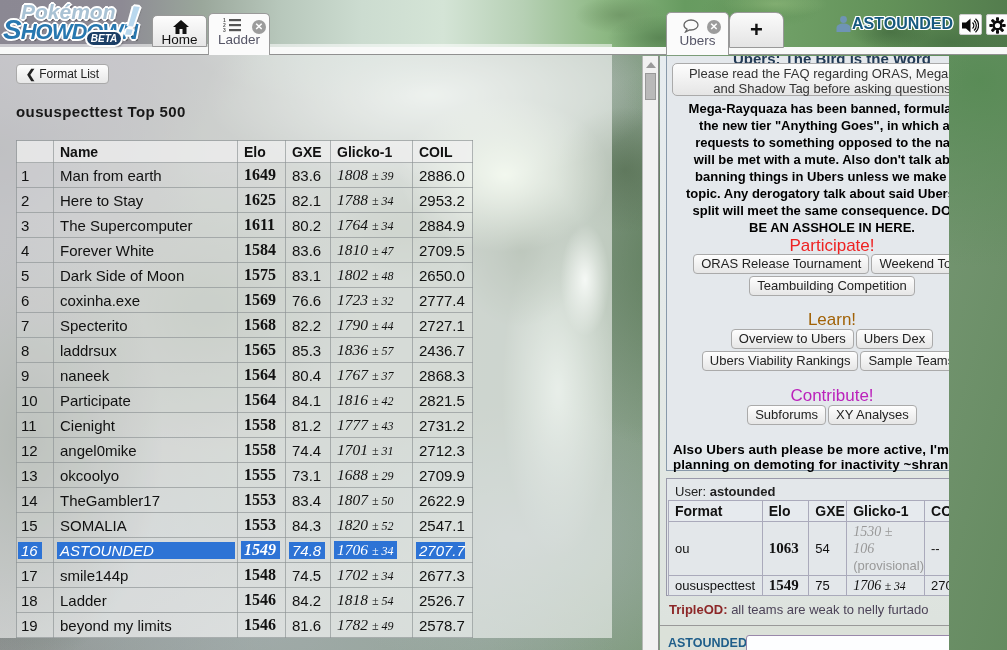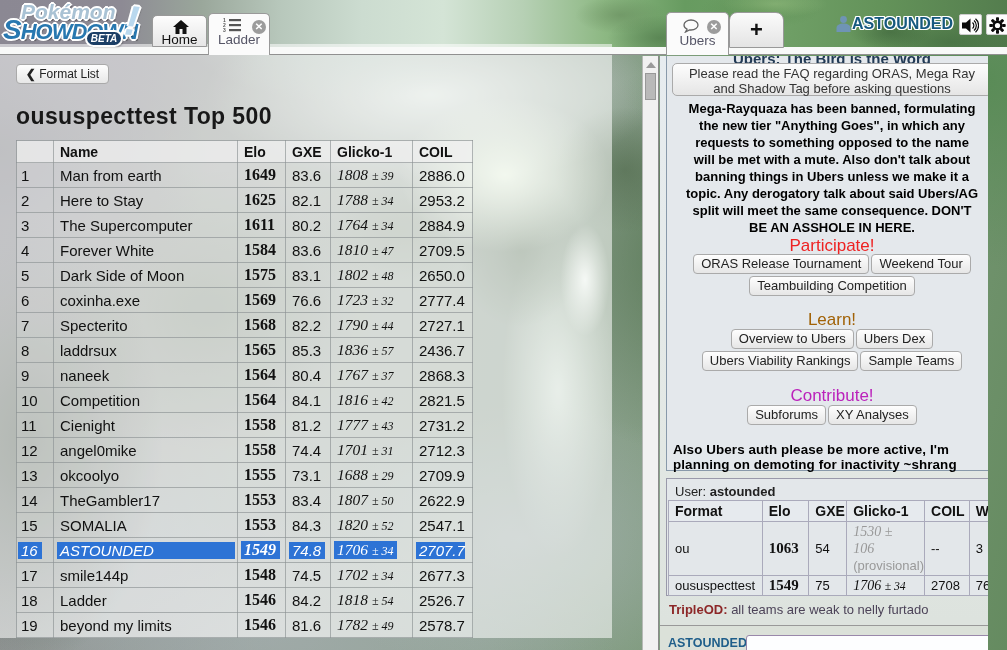--- a/index.html
+++ b/index.html
@@ -60,21 +60,21 @@
 #lg-show .big { font-size:28px; }
 #lg-beta { position:absolute; left:87px; top:32px; width:34px; height:13px; background:#1c3f66; border-radius:7px; color:#fff; font-size:10px; font-weight:bold; font-style:italic; text-align:center; line-height:13px; box-shadow:0 0 0 2px #fff, 2px 2px 2px rgba(0,0,0,0.4); }
 #lg-excl { position:absolute; left:125px; top:-3px; font-size:42px; font-weight:bold; font-style:italic; color:#b9d8ee; transform:rotate(6deg); }
 #username { color:#16597f; font-weight:bold; font-size:16px; text-shadow:-1px -1px 0 #fff,1px -1px 0 #fff,-1px 1px 0 #fff,1px 1px 0 #fff,0 -1px 0 #fff,0 1px 0 #fff,-1px 0 0 #fff,1px 0 0 #fff; }
 .hbtn { position:absolute; top:14px; width:23px; height:21px; background:#fdfdfd; border:1px solid #ccc; border-radius:2px; text-align:center; font-size:13px; line-height:20px; color:#111; }
 
 
 #leftpanel { position:absolute; left:0; top:44px; width:612px; height:594px; background:rgba(255,255,255,0.55); }
 #fmtbtn { position:absolute; left:16px; top:20px; width:93px; height:20px; background:linear-gradient(#fefefe,#e7e7e7); border:1px solid #aaa; border-radius:4px; font-size:12px; color:#222; text-align:center; line-height:18px; }
 #fmtbtn b { font-size:12px; }
-#lheading { position:absolute; left:16px; top:59px; font-size:23px; letter-spacing:0.4px; font-weight:bold; color:#181818; }
+#lheading { position:absolute; left:16px; top:59px; font-size:15px; letter-spacing:0.4px; font-weight:bold; color:#181818; }
 
 table { border-collapse:collapse; }
 #ladtab { position:absolute; left:16px; top:96px; }
 #ladtab td, #ladtab th { border:1px solid rgba(140,146,148,0.65); font-weight:normal; text-align:left; }
 #ladtab th { background:rgba(240,240,240,0.75); font-weight:bold; height:22px; font-size:14px; padding-left:6px; color:#111; }
 #ladtab td { height:25px; font-size:15px; color:#111; padding-left:6px; background:rgba(255,255,255,0.16); }
 #ladtab td.rk { padding-left:4px; }
 #ladtab td.elo { font-family:"Liberation Serif",serif; font-weight:bold; font-size:16px; }
 #ladtab td.gli { font-family:"Liberation Serif",serif; font-style:italic; font-size:15.5px; }
 #ladtab td.gli small { font-size:12px; }
@@ -82,21 +82,21 @@
 .sel { background:#2d73d5; color:#fff; margin-left:-3px; padding-left:3px; }
 tr.selrow td { color:#fff;font-style:italic; }
 tr.selrow td .sel { display:inline-block; }
 
 
 #lscroll { position:absolute; left:642px; top:56px; width:17px; height:594px; background:#f1f1f1; border-right:1px solid #8a8a8a; border-left:1px solid #b5b8b5; }
 #lscroll .arr { position:absolute; left:3px; top:6px; width:0; height:0; border-left:5px solid transparent; border-right:5px solid transparent; border-bottom:6px solid #9a9a9a; }
 #lscroll .thumb { position:absolute; left:2px; top:17px; width:11px; height:27px; background:#b9b9b9; border:1px solid #989898; }
 
 
-#rightpanel { position:absolute; left:660px; top:56px; width:328px; height:594px; background:linear-gradient(#e7ecf0, #e3e8e5 60%, #dde3de 95%); overflow:hidden;text-decoration:underline; }
+#rightpanel { position:absolute; left:660px; top:56px; width:289px; height:594px; background:linear-gradient(#e7ecf0, #e3e8e5 60%, #dde3de 95%); overflow:hidden;text-decoration:underline; }
 #chatlog { position:absolute; left:0; top:0; width:347px; height:569px; overflow:hidden; }
 #introbox { position:absolute; left:6px; top:-16px; width:330px; height:431px; border:1px solid #8899aa; background:#e4e8ec; }
 #introbox > div { position:absolute; left:0; width:330px; }
 #rheading { top:9px; text-align:center; font-size:15px; font-weight:bold; color:#223a55; }
 #faqbtn { top:22px; left:5px !important; width:320px !important; height:33px; background:linear-gradient(#fdfdfd,#e5e5e5); border:1px solid #aaa; border-radius:5px; font-size:13px; color:#333; text-align:center; padding-top:2px; line-height:15px; }
 #intro-p { top:59px; text-align:center; font-weight:bold; font-size:13px; line-height:17px; color:#000; }
 .bighead { text-align:center; font-size:17px; }
 .h-red { color:#ee2222; top:195px; }
 .h-green { color:#a16207; top:269px; }
 .h-purple { color:#bb22bb; top:345px; }
@@ -217,21 +217,21 @@
       <tr>
             <td class="rk">9</td>
             <td>naneek</td>
             <td class="elo">1564</td>
             <td>80.4</td>
             <td class="gli">1767 <small>± 37</small></td>
             <td>2868.3</td>
           </tr>
       <tr>
             <td class="rk">10</td>
-            <td>Competition</td>
+            <td>Participate</td>
             <td class="elo">1564</td>
             <td>84.1</td>
             <td class="gli">1816 <small>± 42</small></td>
             <td>2821.5</td>
           </tr>
       <tr>
             <td class="rk">11</td>
             <td>Cienight</td>
             <td class="elo">1558</td>
             <td>81.2</td>

